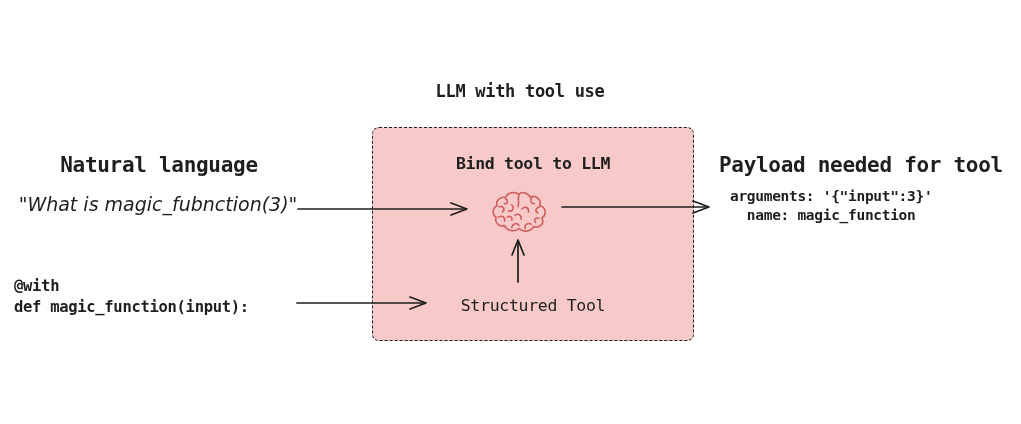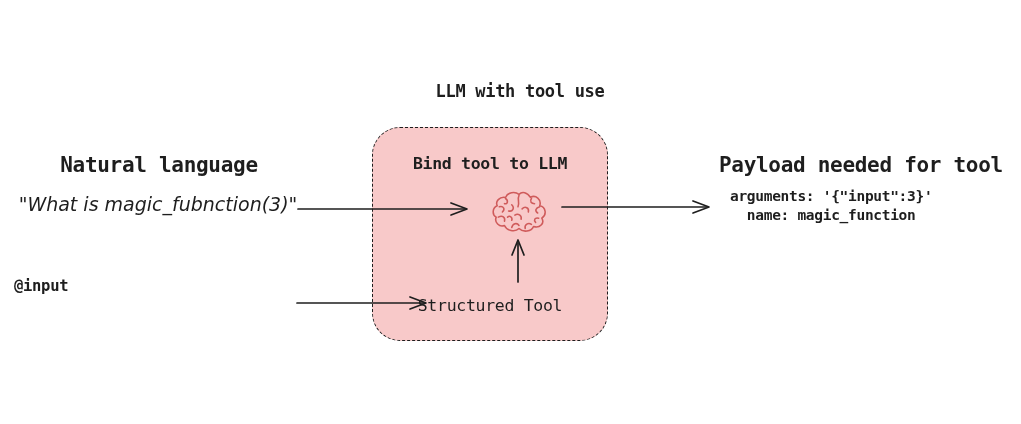--- a/index.html
+++ b/index.html
@@ -58,25 +58,25 @@
     font-weight: 600;
     line-height: 21px;
     letter-spacing: -0.3px;
     color: var(--text, #1e1e1e);
   }
   .code-line { white-space: pre; display: block; }
   .bind-box {
     position: absolute;
     left: 372px;
     top: 103px;
-    width: 236px;
+    width: 322px;
     height: 214px;
     background: var(--box-fill, #f8c9c9);
     border: 1.6px dashed var(--box-border, #1e1e1e);
-    border-radius: 28px;
+    border-radius: 7px;
     box-sizing: border-box;
   }
   .bind-box-title {
     position: absolute;
     top: 26px;
     left: 0;
     width: 100%;
     text-align: center;
     font-size: 16.5px;
     font-weight: 600;
@@ -144,21 +144,21 @@
 <body>
 
 <div class="canvas">
 
   <div class="mono-heading diagram-title">LLM with tool use</div>
 
   <div class="mono-heading nl-label">Natural language</div>
 
   <div class="nl-quote">"What is magic_fubnction(3)"</div>
 
-  <pre class="code-block"><span class="code-line">@input</span></pre>
+  <pre class="code-block"><span class="code-line">@with</span><span class="code-line">def magic_function(input):</span></pre>
 
   <div class="bind-box">
     <div class="bind-box-title">Bind tool to LLM</div>
 
     <div class="brain-wrap">
       <svg viewBox="0 0 54 44" width="56" height="46" aria-hidden="true">
         <path d="M 27 4 C 23 1, 16 2, 14 7 C 8 6, 4 11, 6 15 C 1 17, 1 24, 5 26 C 3 31, 8 36, 13 34 C 15 39, 23 41, 27 37 C 31 41, 39 40, 41 35 C 47 37, 52 32, 49 27 C 54 24, 53 16, 47 15 C 49 9, 43 4, 38 7 C 35 2, 30 1, 27 4 Z"></path>
         <path d="M 27 5 C 25 9, 28 12, 26 16"></path>
         <path d="M 14 8 C 17 10, 16 14, 13 13"></path>
         <path d="M 8 16 C 12 15, 14 18, 11 21"></path>

